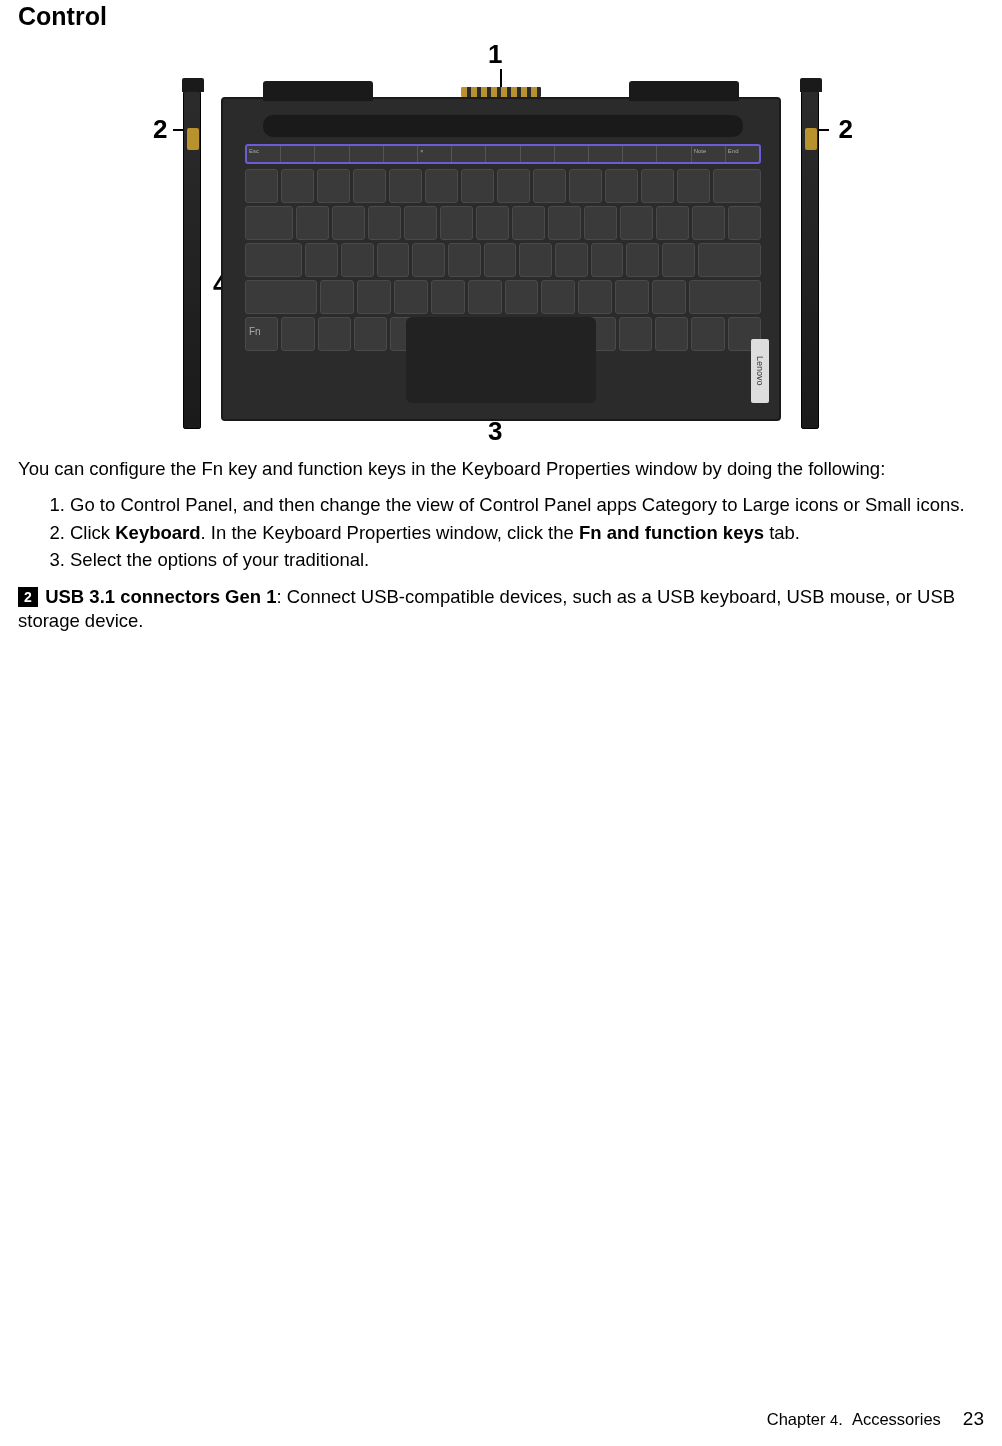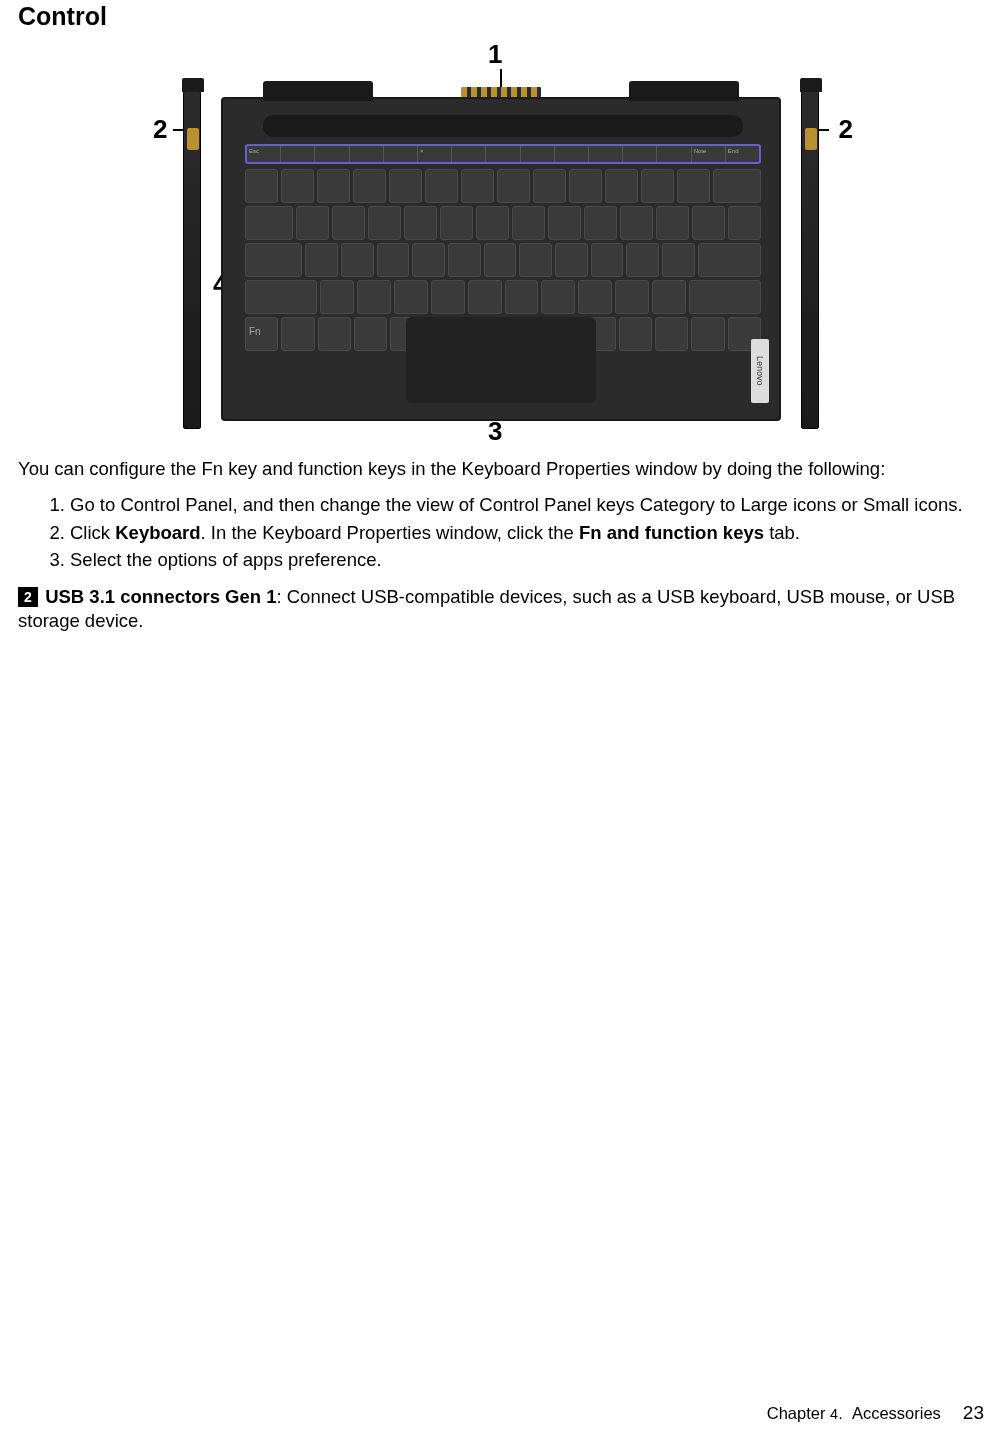--- a/index.html
+++ b/index.html
@@ -154,21 +154,21 @@
       text-align: center;
       line-height: 20px;
       vertical-align: 1px;
       margin-right: 2px;
     }
     .bold { font-weight: bold; }
     ol.steps { margin: 4px 0 4px 52px; }
     ol.steps li { margin: 3px 0; font-size: 18.5px; line-height: 1.32; }
 
     .footer {
-      position: absolute; bottom: 22px; right: 18px;
+      position: absolute; bottom: 16px; right: 18px;
       font-size: 16.5px;
       display: flex; gap: 22px; align-items: baseline;
     }
     .footer .chap { }
     .footer .page { font-weight: normal; font-size: 19px; }
     .smallcap { font-size: 14.5px; }
   </style>
 </head>
 <body>
 
@@ -332,25 +332,25 @@
       <div class="brand-badge">Lenovo</div>
     </div>
   </div>
 </div>
 
 <div class="body-block">
 
   <div class="para">You can configure the Fn key and function keys in the Keyboard Properties window by doing the following:</div>
 
   <ol class="steps">
-    <li>Go to Control Panel, and then change the view of Control Panel keys Category to Large icons or Small icons.</li>
+    <li>Go to Control Panel, and then change the view of Control Panel apps Category to Large icons or Small icons.</li>
     <li>
       <span>Click </span><span class="bold">Keyboard</span><span>. In the Keyboard Properties window, click the </span><span class="bold">Fn and function keys</span><span> tab.</span>
     </li>
-    <li>Select the options of apps preference.</li>
+    <li>Select the options of your traditional.</li>
   </ol>
 
   <div class="para">
     <span class="num-box">2</span>
     <span class="bold">USB 3.1 connectors Gen 1</span><span>: Connect USB-compatible devices, such as a USB keyboard, USB mouse, or USB storage device.</span>
   </div>
 
 </div>
 
 <div class="footer">

